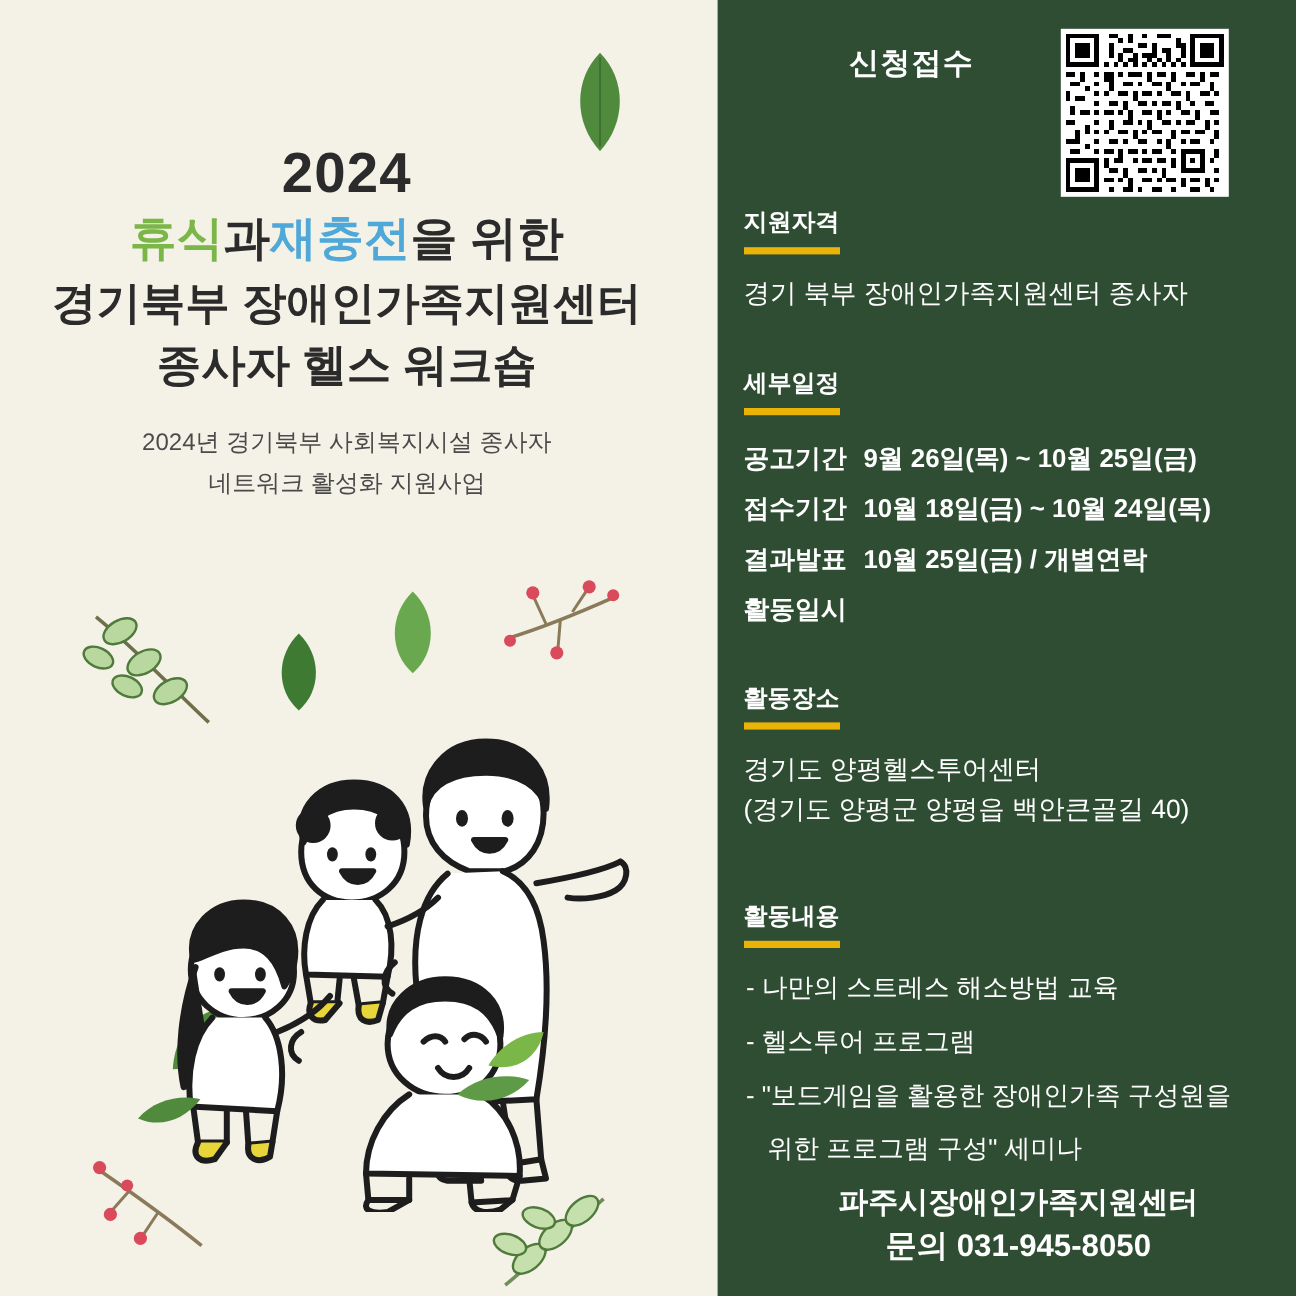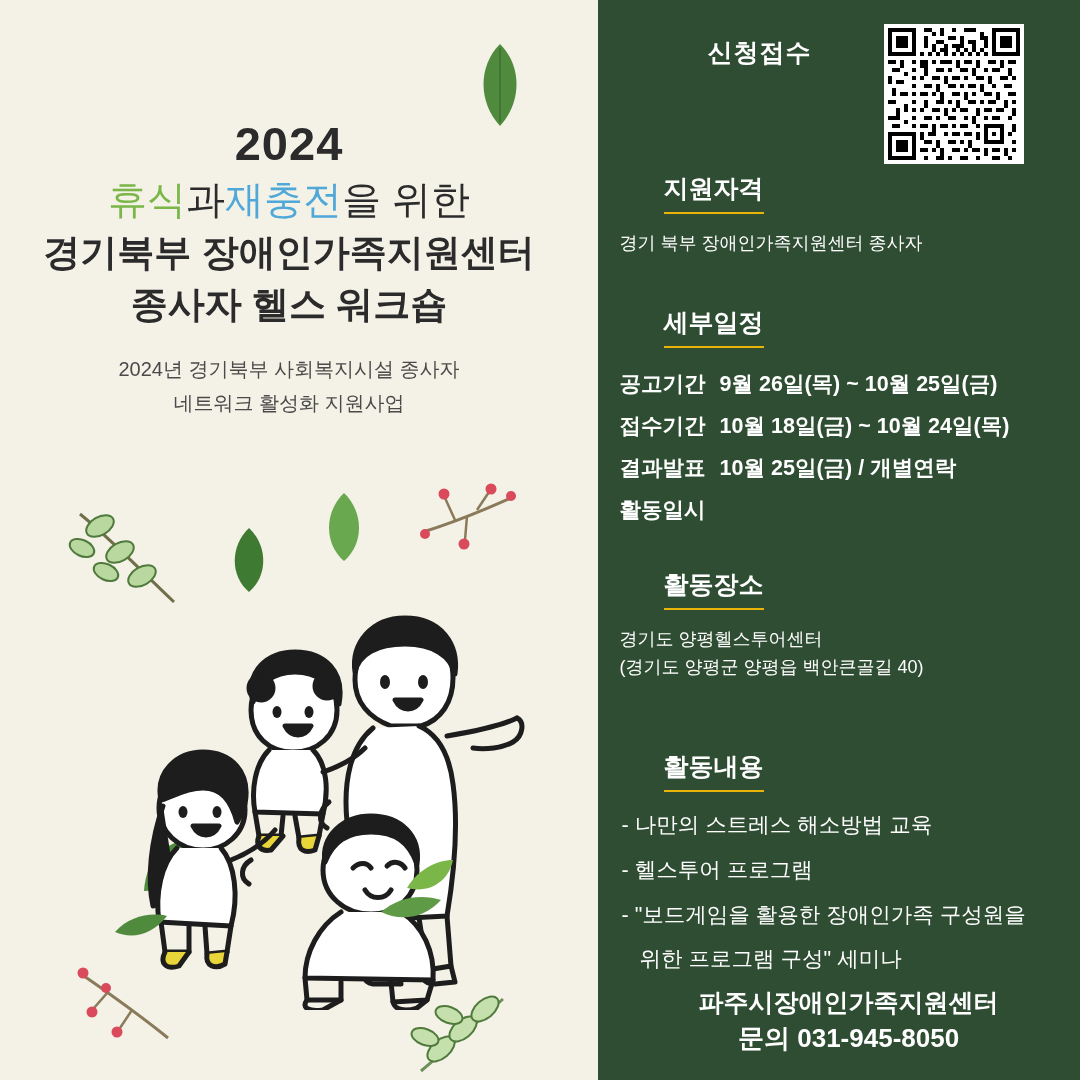--- a/index.html
+++ b/index.html
@@ -37,21 +37,21 @@
   }
   .t-year {
     font-size: 47px;
     font-weight: bold;
     color: #2b2b2b;
     letter-spacing: 1px;
     line-height: 1.1;
   }
   .t-line2 {
     font-size: 39px;
-    font-weight: normal;
+    font-weight: bold;
     line-height: 1.35;
     margin-top: 4px;
   }
   .t-line2 .hl-green { color: #7ab648; }
   .t-line2 .hl-blue { color: #4fa8d8; }
   .t-line2 .dark { color: #2b2b2b; }
   .t-line3 {
     font-size: 37px;
     font-weight: bold;
     color: #2b2b2b;
@@ -118,30 +118,29 @@
     padding: 4px;
     box-sizing: content-box;
   }
   .qr svg { display: block; }
 
   .section {
     margin-left: 22px;
   }
   .sec-head {
     display: inline-block;
-    font-size: 25px;
+    font-size: 20px;
     font-weight: bold;
     color: #ffffff;
     padding-bottom: 7px;
-    border-bottom: 2px solid #eab308;
+    border-bottom: 6px solid #eab308;
     margin-bottom: 16px;
-    margin-left: 44px;
   }
   .sec-body {
-    font-size: 18px;
+    font-size: 22px;
     line-height: 1.55;
     color: #ffffff;
   }
   .sched-row {
     display: flex;
     font-size: 21.5px;
     line-height: 1.95;
     white-space: nowrap;
   }
   .sched-key {

